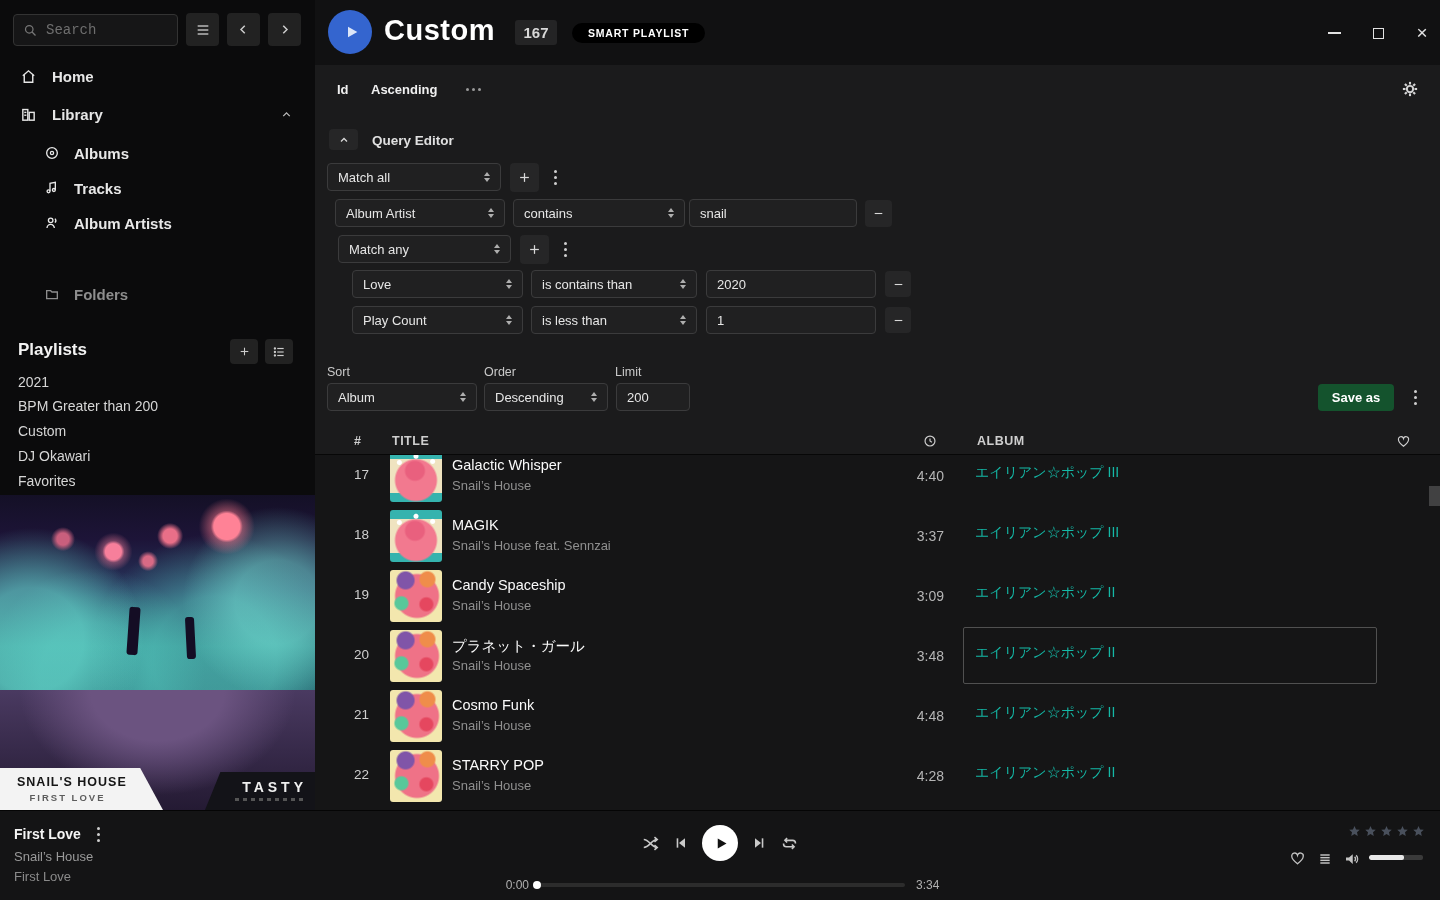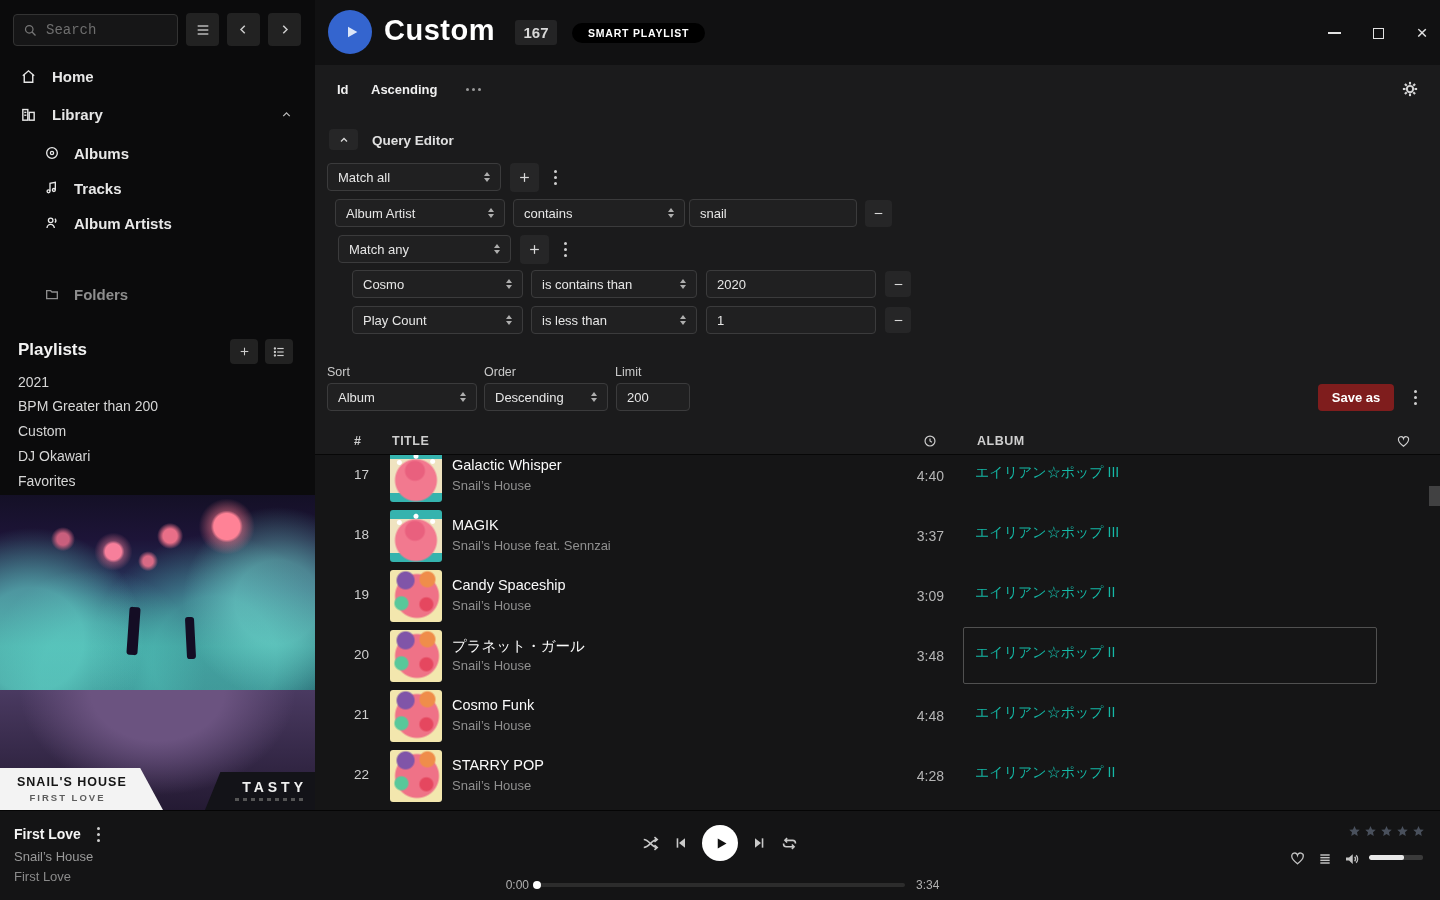--- a/index.html
+++ b/index.html
@@ -61,21 +61,21 @@
   .kebab i{width:3px;height:3px;border-radius:50%;background:#cfcfcf}
 
   .sqbtn{position:absolute;background:#262627;border:none;border-radius:4px;color:#d8d8d8;display:flex;align-items:center;justify-content:center;cursor:pointer}
   .sel{position:absolute;height:28px;background:#202021;border:1px solid #3b3b3c;border-radius:4px;display:flex;align-items:center;justify-content:space-between;padding:0 10px;font-size:13px;color:#e6e6e6;cursor:pointer}
   .caret i{display:block;width:0;height:0;border-left:3.5px solid transparent;border-right:3.5px solid transparent}
   .caret .up{border-bottom:4px solid #aeaeae;margin-bottom:2px}
   .caret .dn{border-top:4px solid #aeaeae}
   .inp{position:absolute;height:28px;background:#202021;border:1px solid #3b3b3c;border-radius:4px;color:#e6e6e6;font-size:13px;padding:0 10px;font-family:inherit;outline:none}
   .qe-label{position:absolute;left:57px;top:133px;font-size:13.5px;color:#e0e0e0;font-weight:700}
   .form-label{position:absolute;font-size:12.5px;color:#c9c9c9;top:365px}
-  .save-btn{position:absolute;left:1003px;top:384px;width:76px;height:27px;background:#7f1d1d;border:none;border-radius:4px;color:#fff;font-size:13px;font-weight:700;cursor:pointer;font-family:inherit}
+  .save-btn{position:absolute;left:1003px;top:384px;width:76px;height:27px;background:#14532d;border:none;border-radius:4px;color:#fff;font-size:13px;font-weight:700;cursor:pointer;font-family:inherit}
 
   
   .thead{position:absolute;left:0;top:427px;width:100%;height:28px;background:#1b1b1c;border-bottom:1px solid #070707;z-index:2;font-size:12.5px;font-weight:700;color:#cfcfcf;letter-spacing:.5px}
   .thead span{position:absolute;top:7px;cursor:pointer}
   .tracklist{position:absolute;left:0;top:446px;width:100%;height:364px;background:#151516;overflow:hidden;z-index:1}
   .trow{position:relative;height:60px;cursor:pointer}
   .tno{position:absolute;left:16px;top:21px;width:38px;text-align:right;font-size:13.5px;color:#cfcfcf}
   .art{position:absolute;left:75px;top:4px;width:52px;height:52px;border-radius:3px}
   .art.v1{background:
       radial-gradient(circle at 50% 12%,#fff 0 2px,transparent 3px),
@@ -362,21 +362,21 @@
         <line x1="5" y1="12" x2="19" y2="12"></line>
       </svg>
   </button>
   <button class="kebab" style="position:absolute;left:241px;top:235px;width:18px;height:29px">
       <i></i>
       <i></i>
       <i></i>
     </button>
 
   <div class="sel" style="left:37px;top:270px;width:171px">
-    <span>Cosmo</span>
+    <span>Love</span>
     <span class="caret">
         <i class="up"></i>
         <i class="dn"></i>
       </span>
   </div>
   <div class="sel" style="left:216px;top:270px;width:166px">
     <span>is contains than</span>
     <span class="caret">
         <i class="up"></i>
         <i class="dn"></i>

